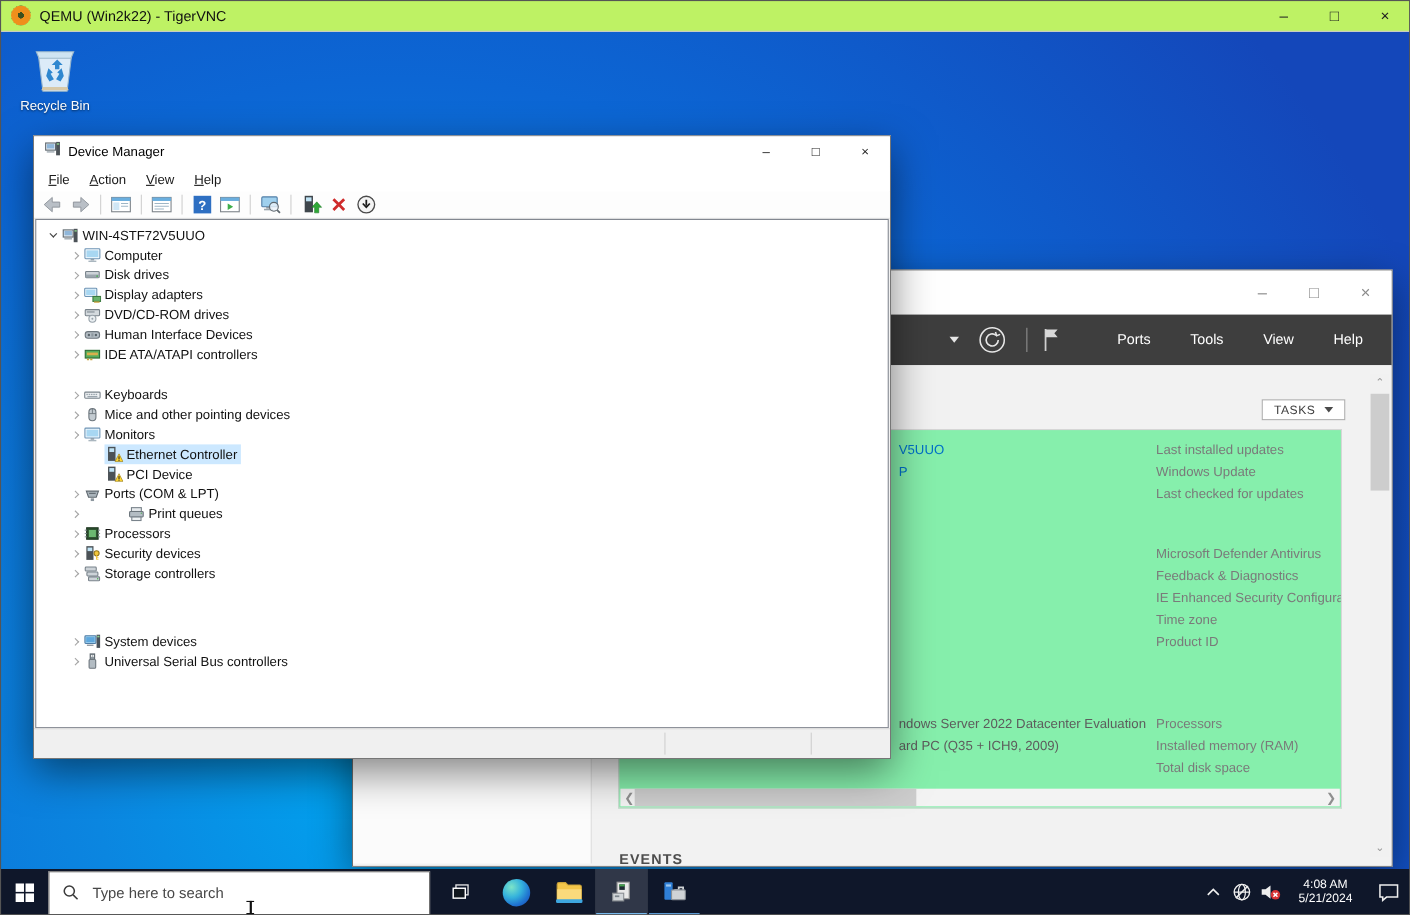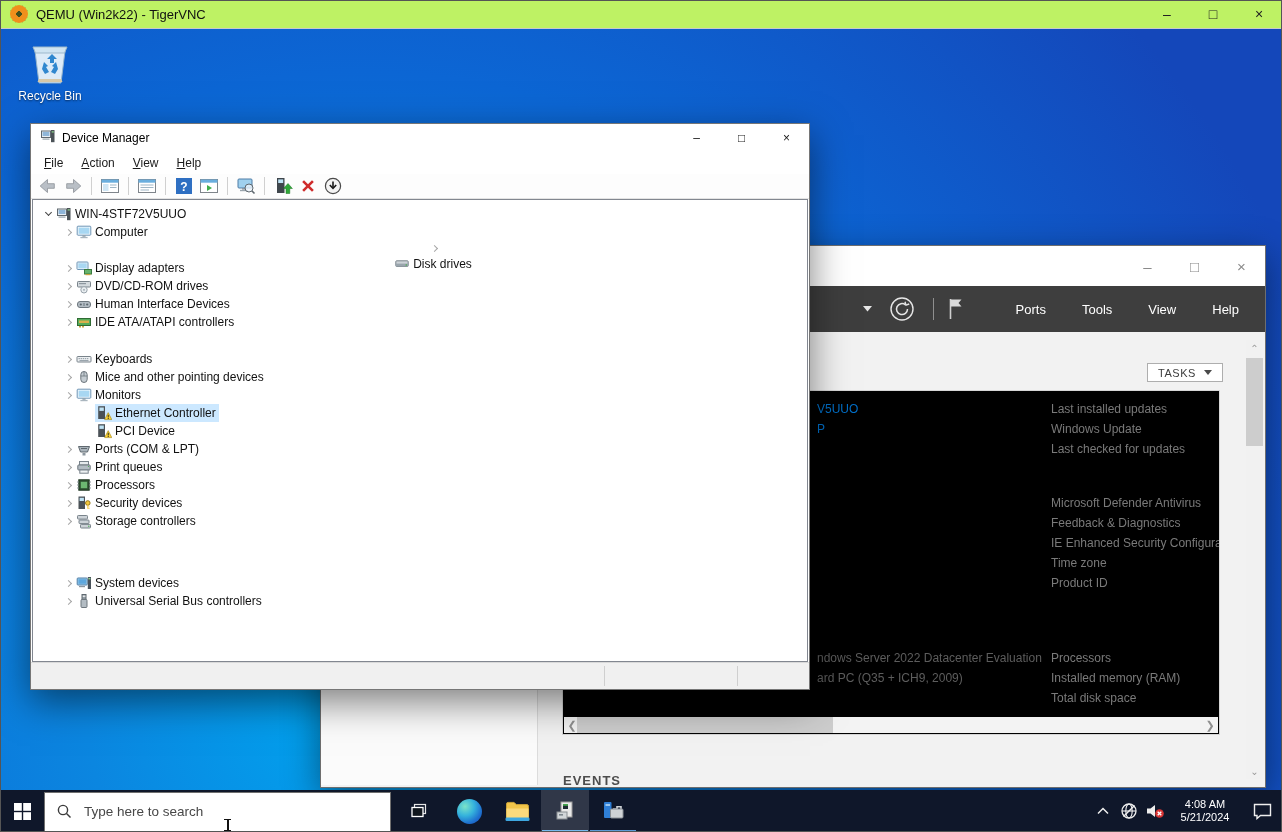--- a/index.html
+++ b/index.html
@@ -27,21 +27,21 @@
   .sm-titlebar { position:absolute; left:0; top:0; right:0; height:40px; background:#fff; display:flex; justify-content:flex-end; }
   .sm-ctl { width:47px; height:100%; display:flex; align-items:center; justify-content:center; color:#8a8a8a; font-size:15px; }
   .sm-toolbar { position:absolute; left:0; top:40px; right:0; height:46px; background:#3e3e3e; display:flex; align-items:center; justify-content:flex-end; padding-right:26px; color:#fff; }
   .sm-tool-ic { display:flex; align-items:center; margin-right:16px; }
   .sm-sep { width:1px; height:22px; background:#8f8f8f; margin:0 14px 0 2px; }
   .sm-menu-item { display:inline-block; font-size:13px; color:#fff; margin-left:36px; }
   .sm-content { position:absolute; left:0; top:86px; right:0; bottom:0; background:#f2f2f2; overflow:hidden; }
   .sm-sidebar { position:absolute; left:0; top:0; bottom:2px; width:217px; background:#fbfbfb; border-right:1px solid #dcdcdc; }
   .tasks-btn { position:absolute; left:826px; top:31px; width:76px; height:19px; background:#fff; border:1px solid #aeaeae; display:flex; align-items:center; justify-content:center; gap:8px; font-size:11px; color:#3d3d3d; letter-spacing:.5px; }
   .tasks-caret { width:0; height:0; border-left:4px solid transparent; border-right:4px solid transparent; border-top:5px solid #4a4a4a; }
-  .sm-panel { position:absolute; left:241px; top:58px; width:658px; height:345px; background:#000000; border:1px solid #d6d6d6; overflow:hidden;text-decoration:underline; }
+  .sm-panel { position:absolute; left:241px; top:58px; width:658px; height:345px; background:#86efac; border:1px solid #d6d6d6; overflow:hidden;text-decoration:underline; }
   .sm-panel .col { position:absolute; white-space:nowrap; }
   .sm-panel .col div { line-height:20px; height:20px; font-size:12px; }
   .col-links { left:254px; top:8px; color:#0070c9; }
   .col-values { left:254px; top:257px; color:#5d5d5d; }
   .col-lab-top { left:488px; top:8px; color:#7a7a7a; }
   .col-lab-mid { left:488px; top:102px; color:#7a7a7a; }
   .col-lab-bot { left:488px; top:257px; color:#7a7a7a; }
   .hscroll { position:absolute; left:1px; right:1px; bottom:1px; height:16px; background:#f3f3f3; }
   .hs-arrow { position:absolute; top:0; width:16px; height:16px; color:#8f8f8f; font-size:11px; display:flex; align-items:center; justify-content:center; }
   .hs-thumb { position:absolute; left:13px; top:0; width:256px; height:16px; background:#cdcdcd; }
@@ -327,21 +327,21 @@
               <svg width="16" height="16" viewBox="0 0 16 16">
                 <rect x="1.2" y="2.2" width="13.6" height="9" rx="0.8" fill="#f4fafe" stroke="#6d94b5"></rect>
                 <rect x="2.6" y="3.6" width="10.8" height="6.2" fill="#a8d7f2"></rect>
                 <rect x="6.4" y="11.2" width="3.2" height="1.6" fill="#93a2ad"></rect>
                 <rect x="4.4" y="12.9" width="7.2" height="1.3" fill="#aab6bf"></rect>
               </svg>
             </span>
             <span class="tw-label">Computer</span>
           </span>
         </div>
-        <div class="tree-row" style="padding-left: 28px; flex-direction: column;">
+        <div class="tree-row" style="padding-left: 28px;">
           <span class="tw-exp">
             <span class="chev-c"></span>
           </span>
           <span class="row-core">
             <span class="tw-icon">
               <svg width="16" height="16" viewBox="0 0 16 16">
                 <rect x="1.8" y="4.8" width="12.4" height="5.6" rx="0.8" fill="#cdd3d8" stroke="#79838b"></rect>
                 <rect x="1.8" y="7.6" width="12.4" height="2.8" fill="#9aa5ad"></rect>
                 <circle cx="12.3" cy="9" r="0.8" fill="#49b04f"></circle>
               </svg>
@@ -501,21 +501,21 @@
             <span class="tw-icon">
               <svg width="16" height="16" viewBox="0 0 16 16">
                 <path d="M2.5 5.5 h11 l-2 5.5 h-7 Z" fill="#aab4bb" stroke="#5f686f"></path>
                 <rect x="5" y="7" width="6" height="1" fill="#5f686f"></rect>
                 <rect x="6.5" y="12" width="3" height="2.5" fill="#8d979f"></rect>
               </svg>
             </span>
             <span class="tw-label">Ports (COM &amp; LPT)</span>
           </span>
         </div>
-        <div class="tree-row" style="padding-left: 28px;">
+        <div class="tree-row" style="padding-left: 28px; gap: 40px;">
           <span class="tw-exp">
             <span class="chev-c"></span>
           </span>
           <span class="row-core">
             <span class="tw-icon">
               <svg width="16" height="16" viewBox="0 0 16 16">
                 <rect x="3.5" y="2.5" width="9" height="3.5" fill="#e6eaed" stroke="#79838b"></rect>
                 <rect x="1.8" y="6" width="12.4" height="5" rx="0.8" fill="#b3bcc3" stroke="#6d767d"></rect>
                 <rect x="3.8" y="11" width="8.4" height="3.2" fill="#eef1f3" stroke="#79838b"></rect>
                 <circle cx="12.5" cy="7.5" r="0.6" fill="#49b04f"></circle>

